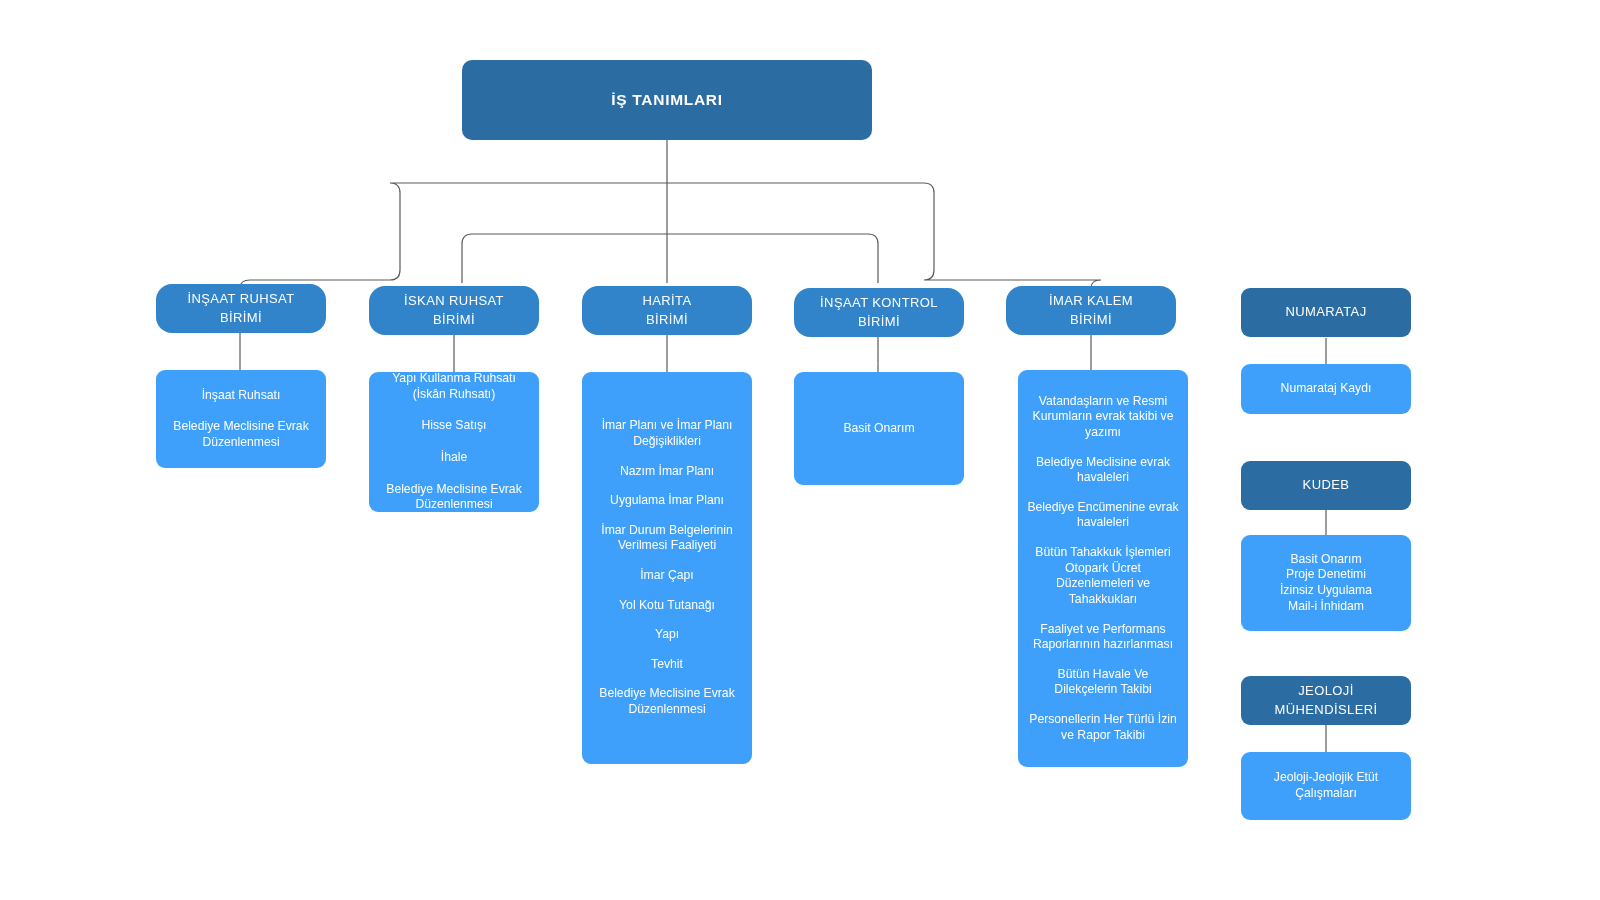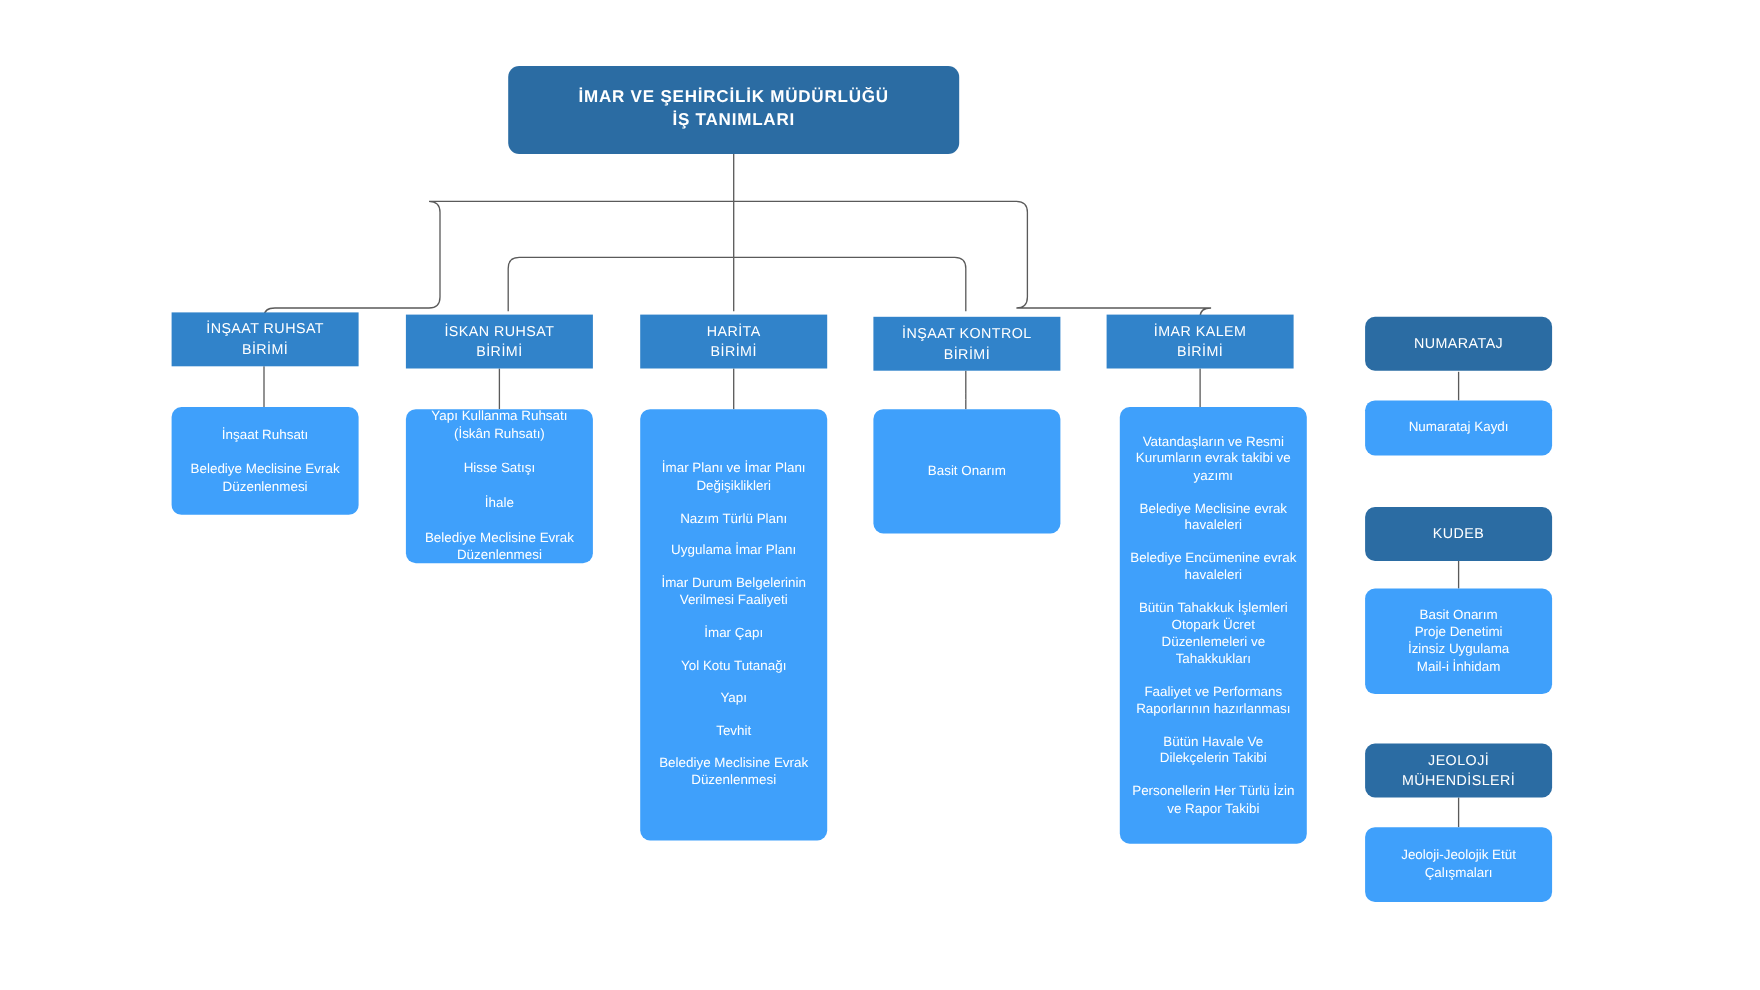--- a/index.html
+++ b/index.html
@@ -11,21 +11,21 @@
     position:relative;
   }
   #canvas{position:absolute;inset:0;}
   svg.links{position:absolute;left:0;top:0;width:1600px;height:900px;pointer-events:none;}
   .node{position:absolute;box-sizing:border-box;display:flex;align-items:center;justify-content:center;text-align:center;color:#ffffff;}
   .root{
     background:#2b6ca3;border-radius:10px;
     font-size:15.5px;font-weight:bold;letter-spacing:0.7px;line-height:1.35;
   }
   .dept-head{
-    background:#3183ca;border-radius:0;
+    background:#3183ca;border-radius:16px;
     font-size:13px;letter-spacing:0.4px;line-height:1.45;
   }
   .group-head{
     background:#2b6ca3;border-radius:9px;
     font-size:13px;letter-spacing:0.4px;line-height:1.45;
   }
   .content{
     background:#3fa0fb;border-radius:9px;
     display:flex;flex-direction:column;align-items:center;justify-content:center;
     padding:10px 8px;
@@ -63,21 +63,20 @@
       <path d="M878,337 L878,372"></path>
       <path d="M1091,335 L1091,370"></path>
 
       <path d="M1326,338 L1326,364"></path>
       <path d="M1326,510 L1326,535"></path>
       <path d="M1326,725 L1326,752"></path>
     </g>
   </svg>
 
   <div class="node root" style="left: 462px; top: 60px; width: 410px; height: 80px; flex-direction: column; background: rgb(43, 108, 163);">
-    <span>İMAR VE ŞEHİRCİLİK MÜDÜRLÜĞÜ</span>
     <span>İŞ TANIMLARI</span>
   </div>
 
   <div class="node dept-head" style="left: 156px; top: 284px; width: 170px; height: 49px; flex-direction: column; background: rgb(49, 131, 202);">
     <span>İNŞAAT RUHSAT</span>
     <span>BİRİMİ</span>
   </div>
 
   <div class="node dept-head" style="left: 369px; top: 286px; width: 170px; height: 49px; flex-direction: column; background: rgb(49, 131, 202);">
     <span>İSKAN RUHSAT</span>
@@ -106,21 +105,21 @@
 
   <div class="node content gap-lg" style="left: 369px; top: 372px; width: 170px; height: 140px; background: rgb(63, 160, 251);">
     <div class="item">Yapı Kullanma Ruhsatı (İskân Ruhsatı)</div>
     <div class="item">Hisse Satışı</div>
     <div class="item">İhale</div>
     <div class="item">Belediye Meclisine Evrak Düzenlenmesi</div>
   </div>
 
   <div class="node content gap-md" style="left: 582px; top: 372px; width: 170px; height: 392px; background: rgb(63, 160, 251);">
     <div class="item">İmar Planı ve İmar Planı Değişiklikleri</div>
-    <div class="item">Nazım Türlü Planı</div>
+    <div class="item">Nazım İmar Planı</div>
     <div class="item">Uygulama İmar Planı</div>
     <div class="item">İmar Durum Belgelerinin Verilmesi Faaliyeti</div>
     <div class="item">İmar Çapı</div>
     <div class="item">Yol Kotu Tutanağı</div>
     <div class="item">Yapı</div>
     <div class="item">Tevhit</div>
     <div class="item">Belediye Meclisine Evrak Düzenlenmesi</div>
   </div>
 
   <div class="node content gap-lg" style="left: 794px; top: 372px; width: 170px; height: 113px; background: rgb(63, 160, 251); gap: 36px;">

